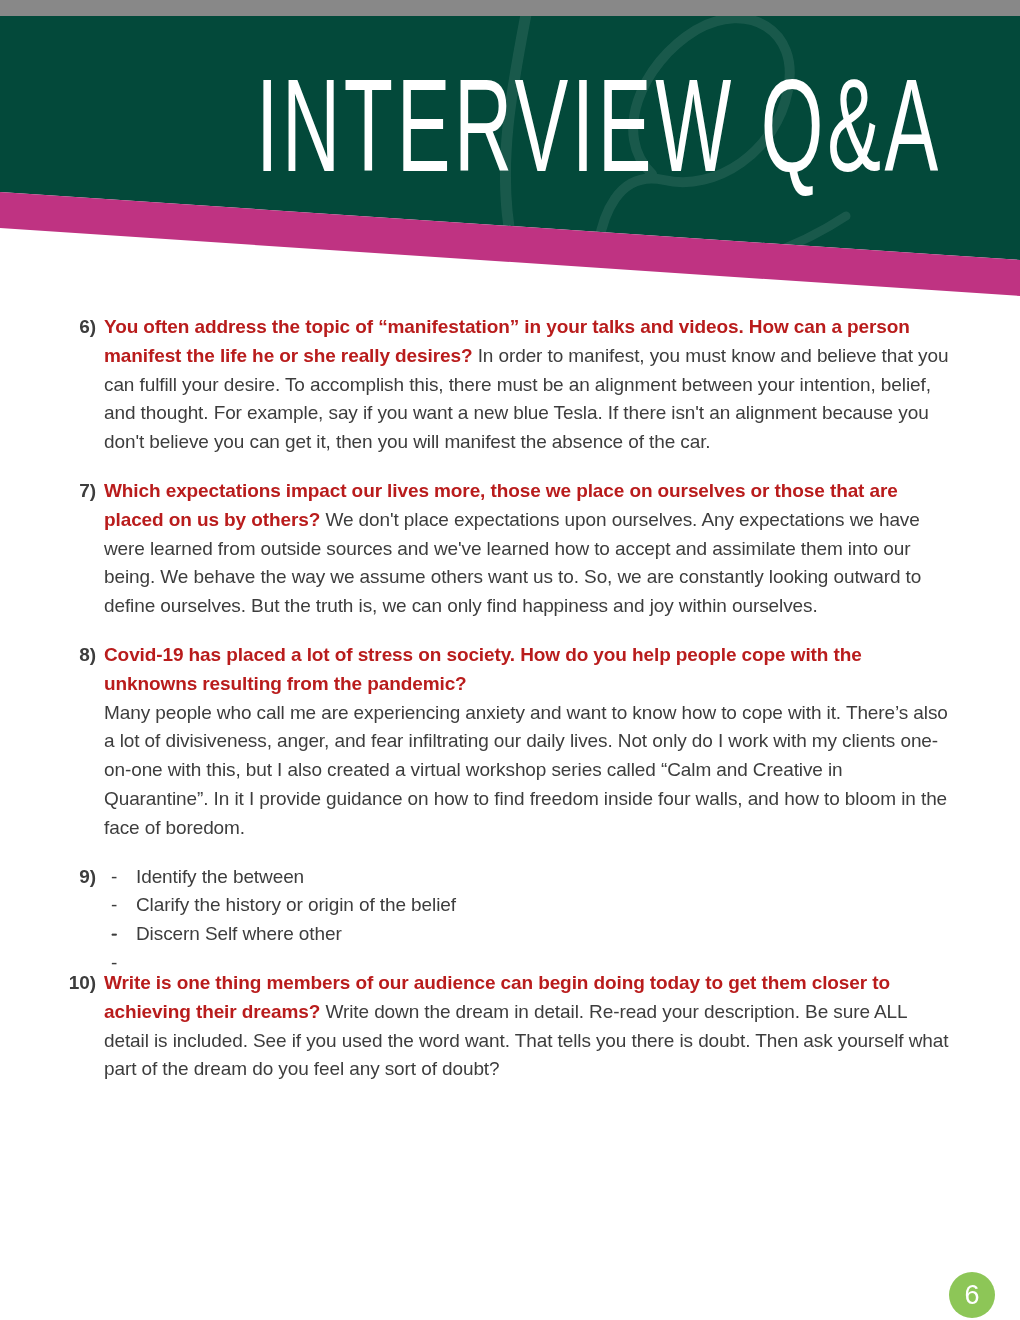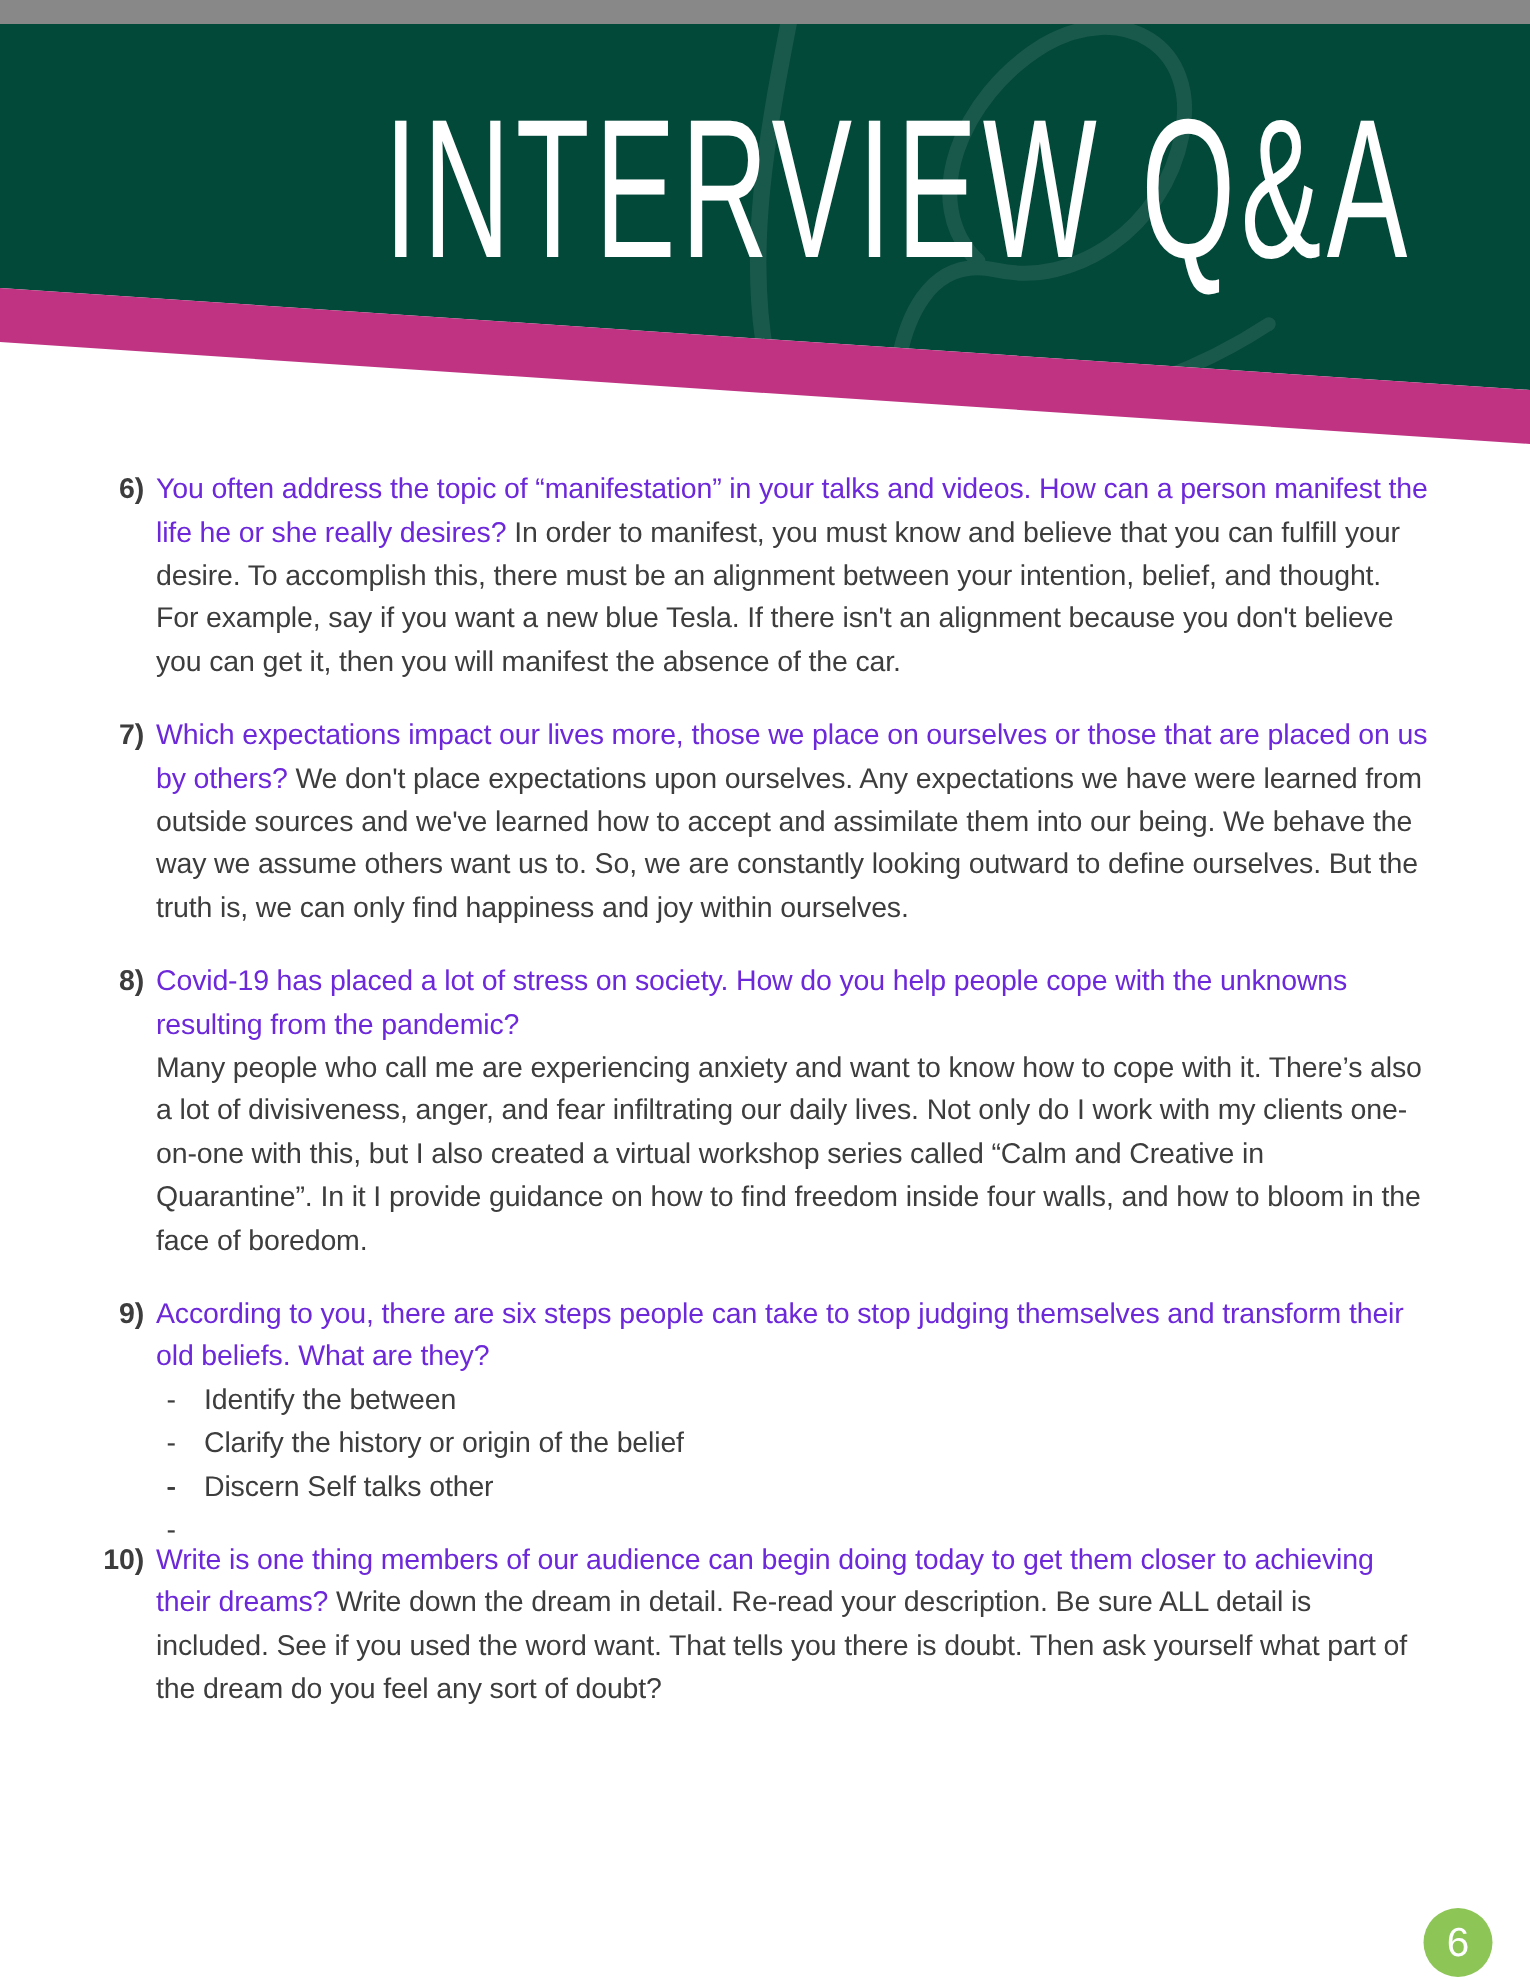--- a/index.html
+++ b/index.html
@@ -37,21 +37,21 @@
     letter-spacing:-0.1px;
   }
   .qa-item{position:relative;margin-bottom:20px;}
   .qa-number{
     position:absolute;
     left:-40px;top:0;
     width:32px;
     text-align:right;
     font-weight:700;
   }
-  .q{font-weight:400;color:#6d28d9;}
+  .q{font-weight:700;color:#b91c1c;}
   .answer-block{display:block;}
   .bullet-list{margin:0;}
   .bullet-item{position:relative;padding-left:32px;}
   .bullet-dash{position:absolute;left:7px;top:0;}
   
   .page-badge{
     position:absolute;
     left:949px;top:1256px;
     width:46px;height:46px;
     border-radius:50%;
@@ -106,39 +106,38 @@
     </div>
 
     <div class="qa-item">
       <span class="qa-number">8)</span>
       <span class="q">Covid-19 has placed a lot of stress on society. How do you help people cope with the unknowns resulting from the pandemic?</span>
       <span class="answer-block">Many people who call me are experiencing anxiety and want to know how to cope with it. There’s also a lot of divisiveness, anger, and fear infiltrating our daily lives. Not only do I work with my clients one-on-one with this, but I also created a virtual workshop series called “Calm and Creative in Quarantine”. In it I provide guidance on how to find freedom inside four walls, and how to bloom in the face of boredom.</span>
     </div>
 
     <div class="qa-item">
       <span class="qa-number">9)</span>
-      <span class="q answer-block">According to you, there are six steps people can take to stop judging themselves and transform their old beliefs. What are they?</span>
       <div class="bullet-list">
         <div class="bullet-item">
           <span class="bullet-dash">-</span>
           <span>Identify the between</span>
         </div>
         <div class="bullet-item">
           <span class="bullet-dash">-</span>
           <span>Clarify the history or origin of the belief</span>
         </div>
         <div class="bullet-item">
           <span class="bullet-dash">-</span>
         </div>
         <div class="bullet-item">
           <span class="bullet-dash">-</span>
         </div>
         <div class="bullet-item">
           <span class="bullet-dash">-</span>
-          <span>Discern Self talks other</span>
+          <span>Discern Self where other</span>
         </div>
         <div class="bullet-item">
           <span class="bullet-dash">-</span>
         </div>
       </div>
     </div>
 
     <div class="qa-item">
       <span class="qa-number">10)</span>
       <span class="q">Write is one thing members of our audience can begin doing today to get them closer to achieving their dreams?</span>

